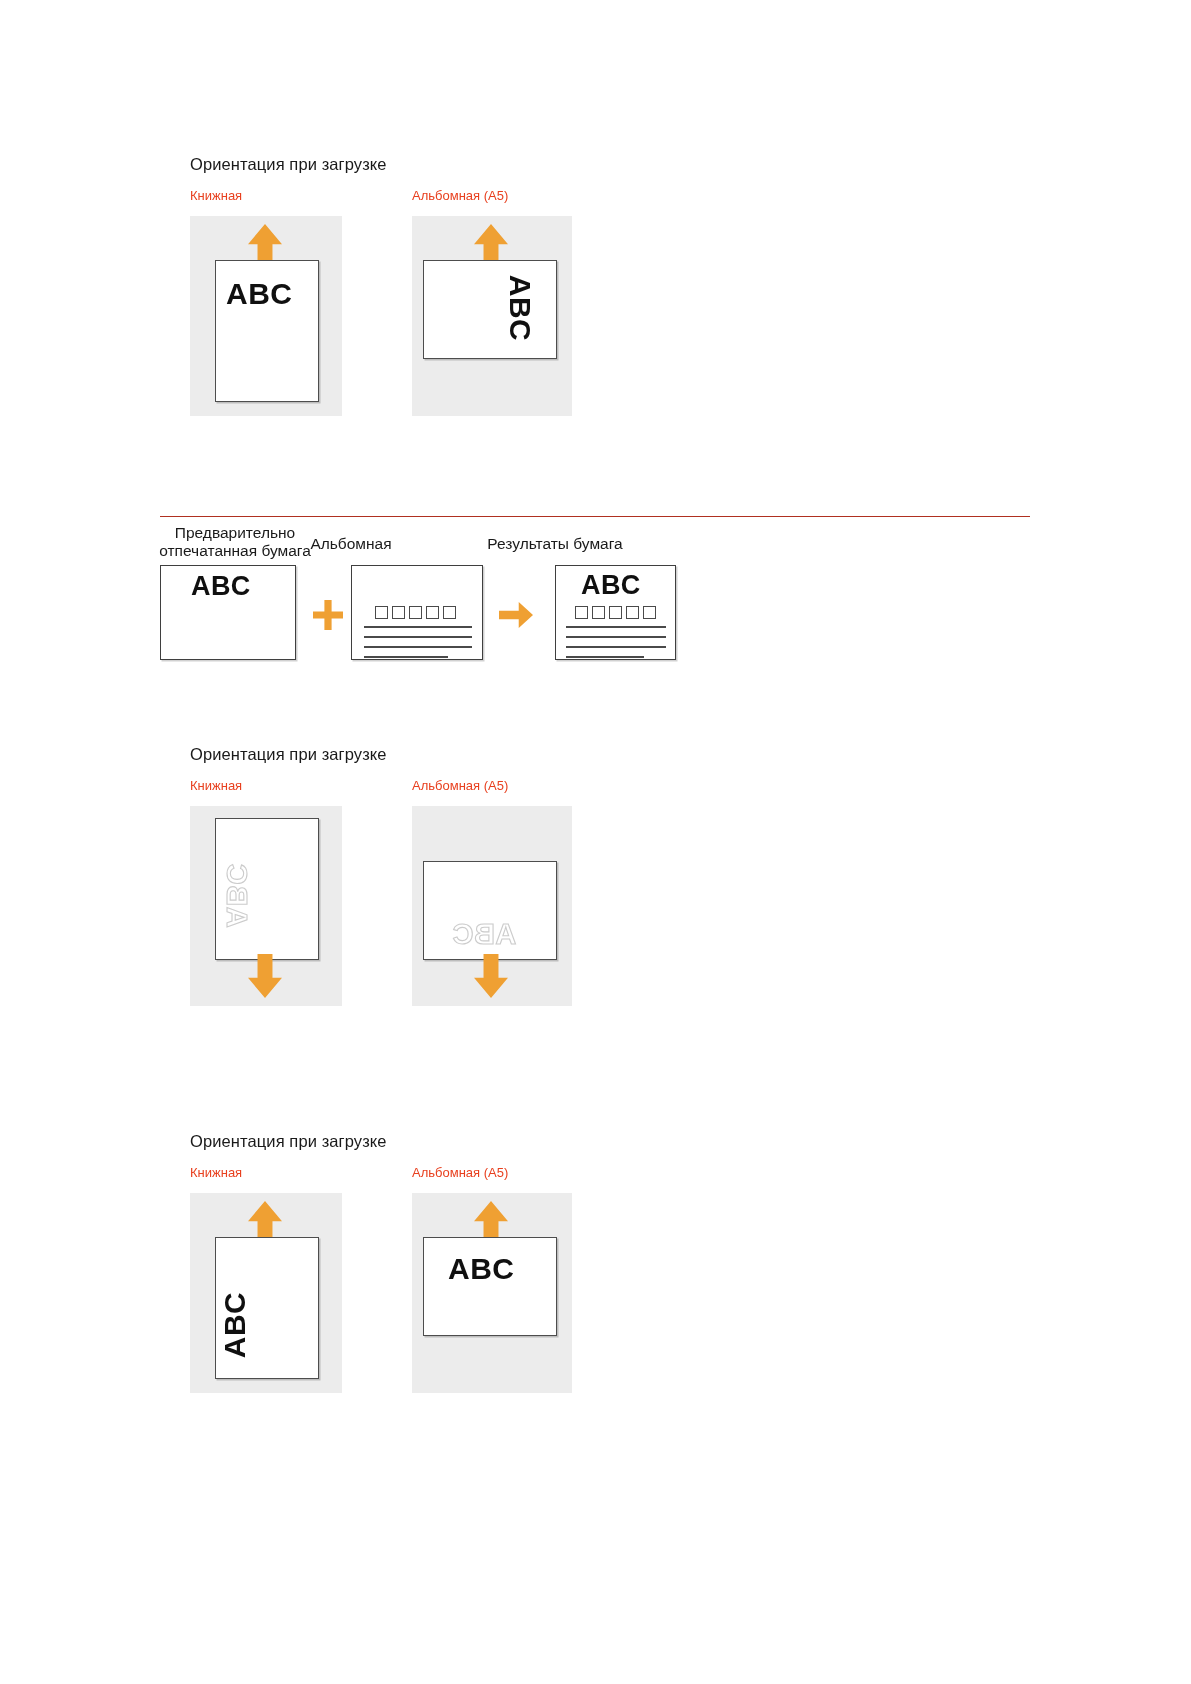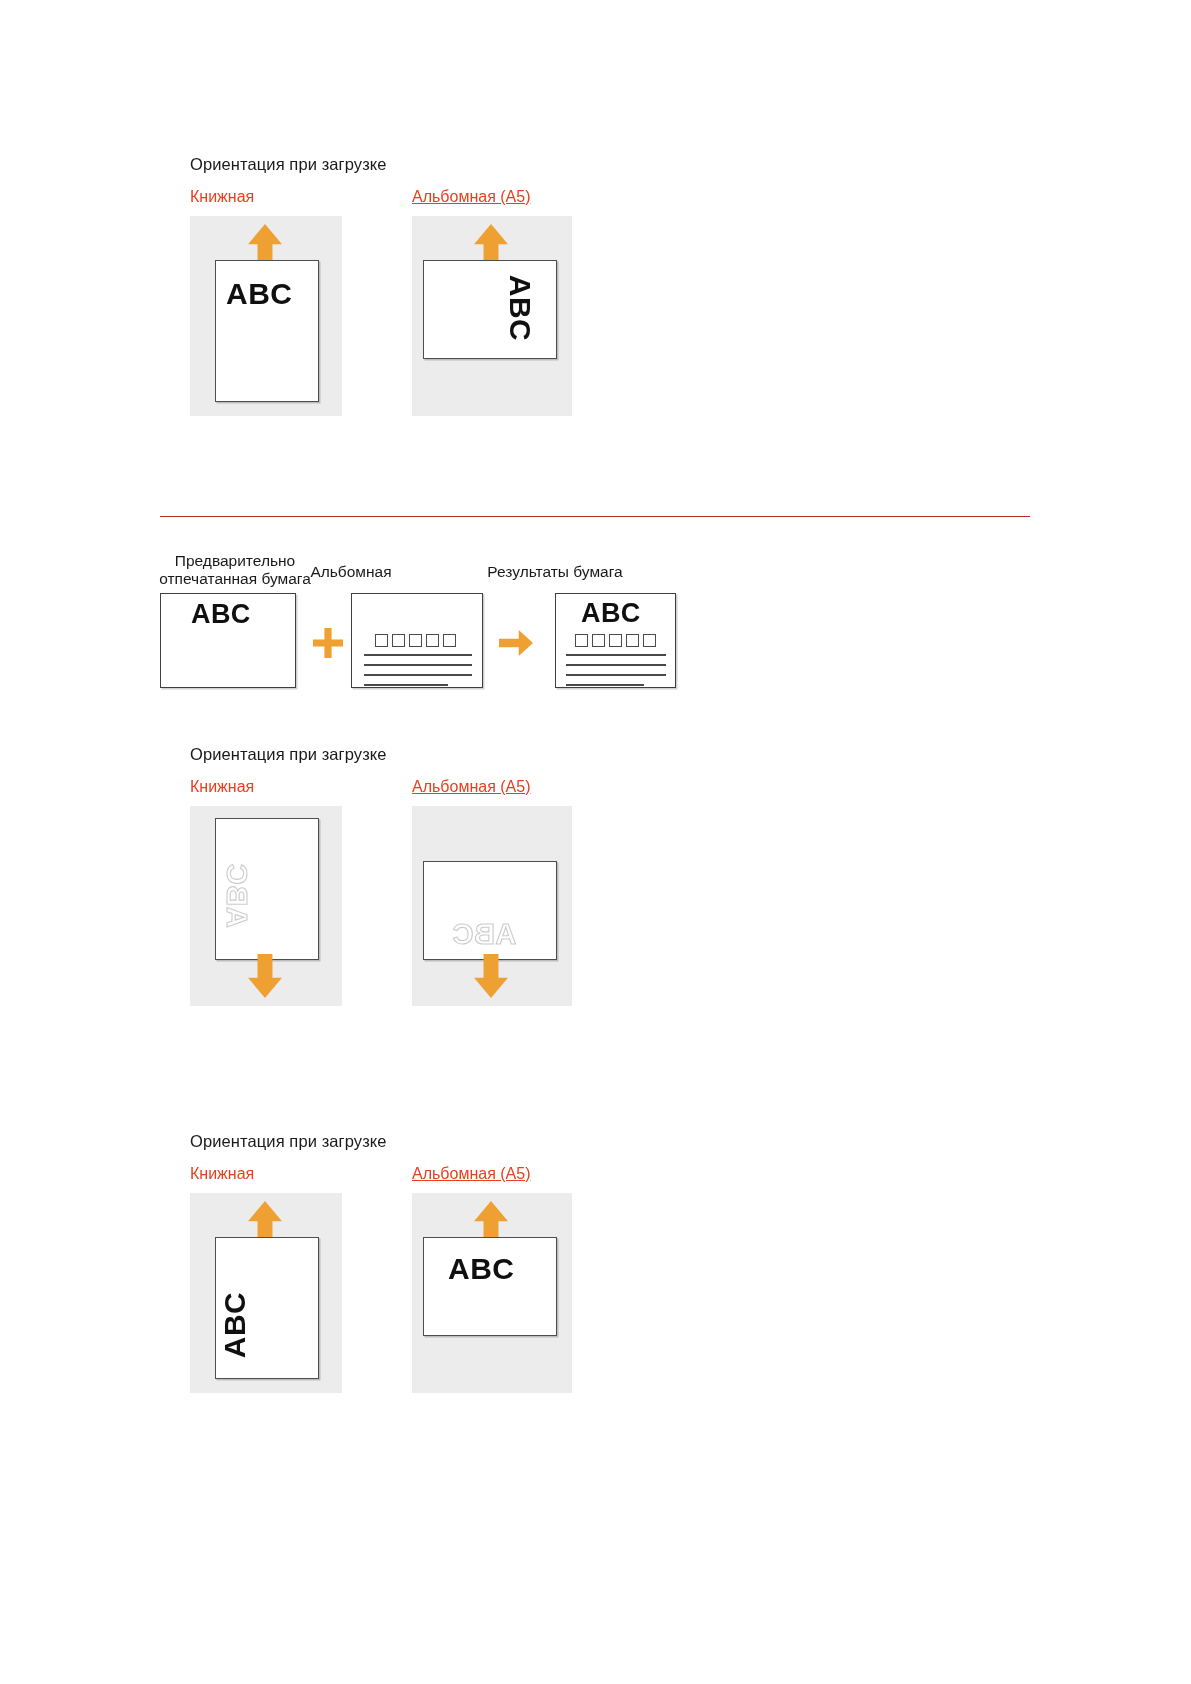--- a/index.html
+++ b/index.html
@@ -14,26 +14,26 @@
   .orient-block { position: absolute; }
   .orient-title {
     font-size: 16.5px;
     color: #1a1a1a;
     letter-spacing: 0.1px;
     white-space: nowrap;
   }
   .col-labels { position: relative; margin-top: 14px; height: 22px; }
   .col-label {
     position: absolute;
-    font-size: 16px;
+    font-size: 13px;
     color: #e8401f;
     white-space: nowrap;
   }
   .col-label.left  { left: 0px; }
-  .col-label.right { left: 222px; text-decoration: underline; }
+  .col-label.right { left: 222px; }
 
   .panels { position: relative; margin-top: 6px; height: 200px; }
 
   
   .stage {
     position: absolute;
     background: #ececec;
   }
   .stage.portrait  { width: 152px; height: 200px; }
   .stage.landscape { width: 160px; height: 200px; }
@@ -167,21 +167,21 @@
         <div class="sheet" style="left:11px; top:44px; width:134px; height:99px;">
           <div class="abc rot-cw" style="left:63px; top:32px;">ABC</div>
         </div>
       </div>
 
     </div>
   </div>
 
   <div class="sep" style="left:160px; top:516px; width:870px;"></div>
 
-  <div class="flow" style="left:160px; top:524px; width:540px; height:140px;margin-top:28px;">
+  <div class="flow" style="left:160px; top:524px; width:540px; height:140px;">
 
     <div class="flow-item">
       <div class="flow-caption" style="left:-25px; top:0px;">Предварительно
 отпечатанная бумага</div>
       <div class="flow-box" style="left:0px; top:41px; width:136px; height:95px;">
         <div class="flow-abc" style="left:30px; top:5px;">ABC</div>
       </div>
     </div>
 
     <div class="plus" style="left:153px; top:76px;"></div>

